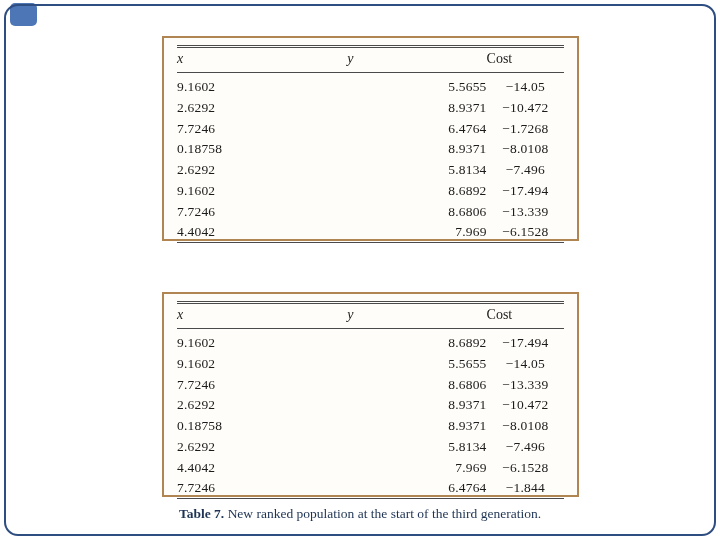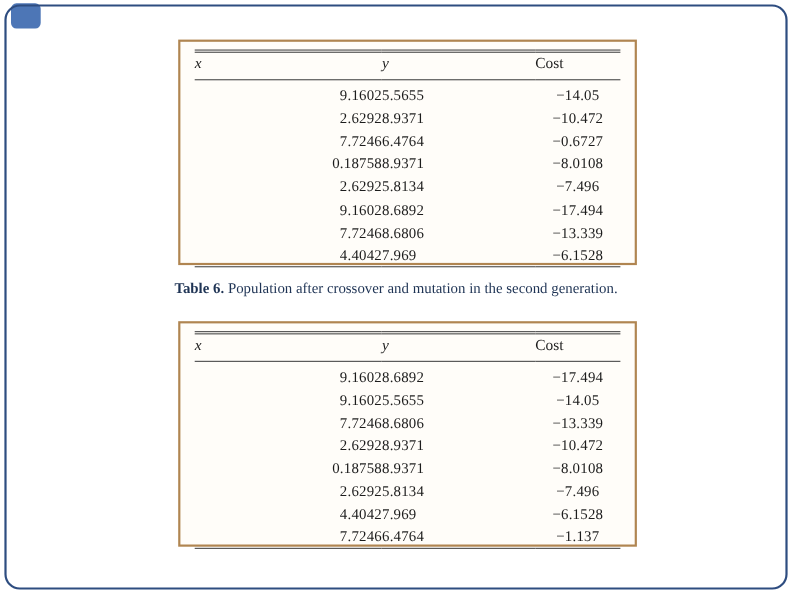--- a/index.html
+++ b/index.html
@@ -27,22 +27,22 @@
     border-top:3px double #4a4a4a; border-bottom:1px solid #4a4a4a;
     line-height:1.3;
   }
   table.data-table thead th {
     font-weight:normal; text-align:left; padding:2px 0 4px 0;
     border-bottom:1px solid #4a4a4a; font-style:italic; font-size:14px;
   }
   table.data-table thead th.cost-h { font-style:normal; text-align:left; }
   table.data-table tbody tr:first-child td { padding-top:5px; }
   table.data-table td { padding:1.6px 0; letter-spacing:0.2px; }
-  table.data-table td.c0 { width:44%; text-align:right;margin-top:32px; }
-  table.data-table td.c1 { width:36%; text-align:left;margin-top:20px; }
+  table.data-table td.c0 { width:44%; text-align:left;margin-top:32px; }
+  table.data-table td.c1 { width:36%; text-align:right;margin-top:20px; }
   table.data-table td.c2 { width:20%; text-align:center; }
   .caption {
     position:absolute; left:0; width:720px; text-align:center;
     font-size:13.5px; color:#1e3354; z-index:1;
   }
   #cap1 { top:254px; }
   #cap2 { top:506px; }
   .caption b { font-weight:bold; }
 </style>
 </head>
@@ -68,21 +68,21 @@
             <td class="c2">−14.05</td>
           </tr>
           <tr>
             <td class="c0">2.6292</td>
             <td class="c1">8.9371</td>
             <td class="c2">−10.472</td>
           </tr>
           <tr>
             <td class="c0">7.7246</td>
             <td class="c1">6.4764</td>
-            <td class="c2">−0.6727</td>
+            <td class="c2">−1.7268</td>
           </tr>
           <tr>
             <td class="c0">0.18758</td>
             <td class="c1">8.9371</td>
             <td class="c2">−8.0108</td>
           </tr>
           <tr>
             <td class="c0">2.6292</td>
             <td class="c1">5.8134</td>
             <td class="c2">−7.496</td>
@@ -99,23 +99,20 @@
           </tr>
           <tr>
             <td class="c0">4.4042</td>
             <td class="c1">7.969</td>
             <td class="c2">−6.1528</td>
           </tr>
         </tbody>
     </table>
   </div>
 
-  <div class="caption" id="cap1">
-    <b>Table 6.</b><span> Population after crossover and mutation in the second generation.</span>
-  </div>
 
   <div class="figure" id="fig2">
     <table class="data-table">
       <thead>
         <tr>
           <th>x</th>
           <th>y</th>
           <th class="cost-h">Cost</th>
         </tr>
       </thead>
@@ -151,19 +148,22 @@
             <td class="c2">−7.496</td>
           </tr>
           <tr>
             <td class="c0">4.4042</td>
             <td class="c1">7.969</td>
             <td class="c2">−6.1528</td>
           </tr>
           <tr>
             <td class="c0">7.7246</td>
             <td class="c1">6.4764</td>
-            <td class="c2">−1.137</td>
+            <td class="c2">−1.844</td>
           </tr>
         </tbody>
     </table>
   </div>
 
+  <div class="caption" id="cap2">
+    <b>Table 7.</b><span> New ranked population at the start of the third generation.</span>
+  </div>
 </div>
 
 </body></html>

